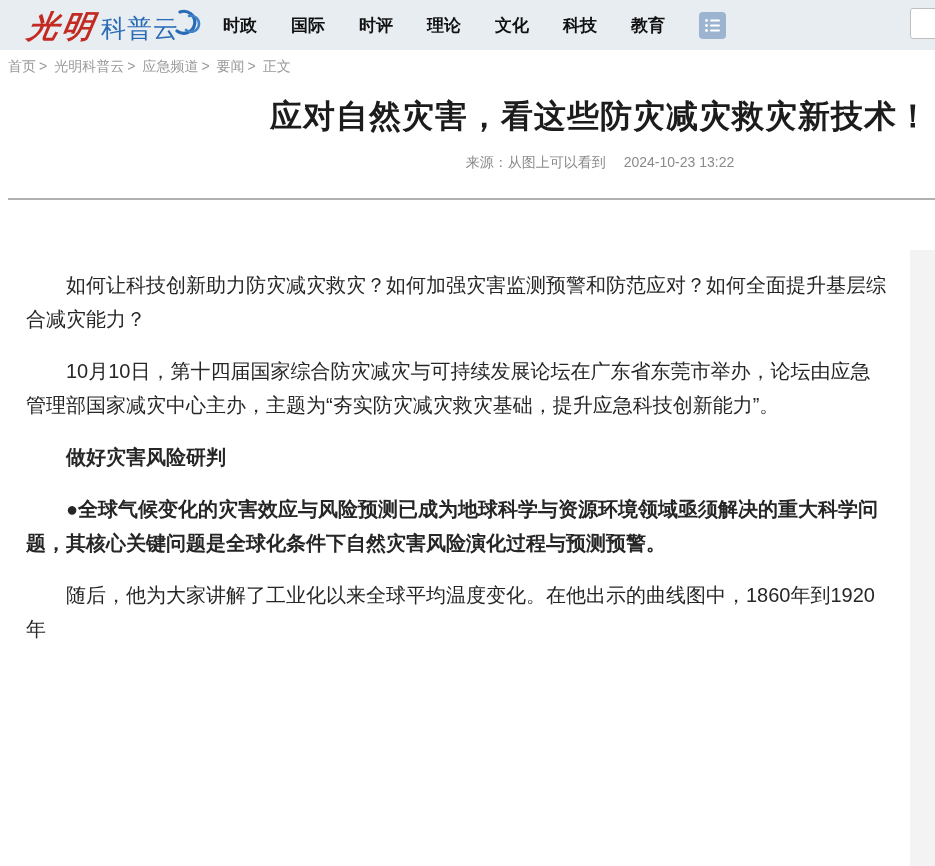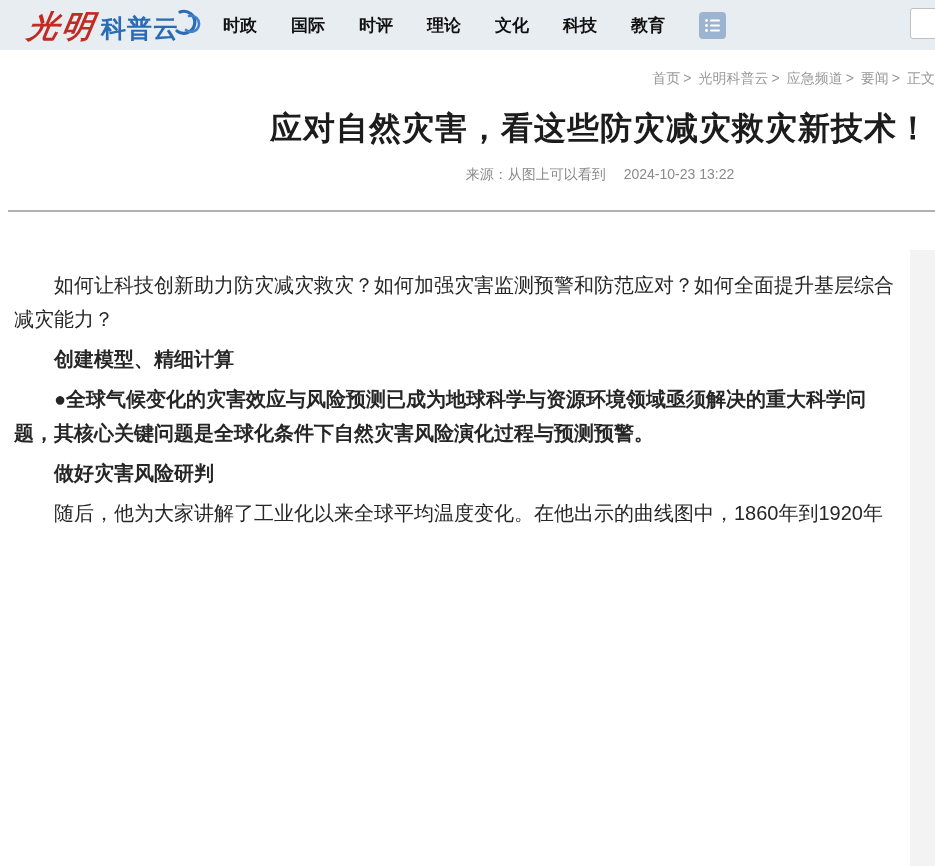--- a/index.html
+++ b/index.html
@@ -12,42 +12,42 @@
     width:935px;height:866px;overflow:hidden;background:#fff;position:relative;
     font-family:"Liberation Sans","DejaVu Sans",sans-serif;
   }
   
   .header{height:50px;background:var(--header-bg);display:flex;align-items:center;position:relative;}
   .logo{margin-left:28px;display:flex;align-items:flex-end;text-decoration:none;cursor:pointer;}
   .logo-red{
     font-family:"Liberation Serif","DejaVu Serif",serif;font-style:italic;font-weight:bold;
     font-size:31px;line-height:30px;color:var(--logo-red);letter-spacing:3px;transform:skewX(-10deg);
   }
-  .logo-blue{font-weight:700;font-size:25px;line-height:28px;color:var(--logo-blue);margin-left:5px;letter-spacing:1px;}
+  .logo-blue{font-weight:400;font-size:25px;line-height:28px;color:var(--logo-blue);margin-left:5px;letter-spacing:1px;}
   .logo-swoosh{margin-left:-4px;margin-bottom:1px;}
   .nav{display:flex;margin-left:22px;gap:34px;}
   .nav-item{font-size:17px;font-weight:600;color:#111;text-decoration:none;cursor:pointer;white-space:nowrap;font-family:Liberation Serif, serif;}
   .menu-btn{
     margin-left:34px;width:27px;height:27px;background:var(--menu-icon-bg);
     border-radius:4px;display:flex;align-items:center;justify-content:center;cursor:pointer;border:none;padding:0;
   }
   .search-stub{position:absolute;left:910px;top:8px;width:90px;height:29px;background:#fff;border:1px solid #bfbfbf;border-radius:3px;}
   
-  .breadcrumb{margin:20px 0 0 8px;font-size:14px;color:var(--breadcrumb-text);text-align:right;}
+  .breadcrumb{margin:8px 0 0 8px;font-size:14px;color:var(--breadcrumb-text);}
   .breadcrumb a{color:inherit;text-decoration:none;cursor:pointer;}
   .crumb-sep{margin:0 7px 0 3px;}
   
   .title-wrap{width:1200px;text-align:center;margin-top:20px;}
   .article-title{margin:0;font-size:32px;line-height:40px;color:var(--title-text);font-weight:bold;letter-spacing:1px;}
   .source-line{width:1200px;text-align:center;margin-top:18px;font-size:14px;color:var(--source-text);}
   .source-line .dt{margin-left:14px;}
   .divider{margin:26px 0 0 8px;width:927px;height:0;border-top:2px solid var(--divider);}
   
   .article{width:900px;margin-left:8px;padding-top:50px;font-size:20px;line-height:34px;color:var(--body-text);}
-  .article p{margin:6px;text-indent:2em;}
+  .article p{margin:18px;text-indent:2em;}
   .article p.bold{font-weight:bold;}
   
   .scroll-strip{position:absolute;left:910px;top:250px;width:25px;height:616px;background:var(--strip);}
 </style>
 </head>
 <body>
 
 <div class="header">
   <a class="logo">
     <span class="logo-red">光明</span>
@@ -89,19 +89,19 @@
   <h1 class="article-title">应对自然灾害，看这些防灾减灾救灾新技术！</h1>
 </div>
 <div class="source-line">
   <span>来源：从图上可以看到</span>
   <span class="dt">2024-10-23 13:22</span>
 </div>
 <div class="divider"></div>
 
 <div class="article">
     <p>如何让科技创新助力防灾减灾救灾？如何加强灾害监测预警和防范应对？如何全面提升基层综合减灾能力？</p>
-    <p class="bold">创建模型、精细计算</p>
+    <p>10月10日，第十四届国家综合防灾减灾与可持续发展论坛在广东省东莞市举办，论坛由应急管理部国家减灾中心主办，主题为“夯实防灾减灾救灾基础，提升应急科技创新能力”。</p>
+    <p class="bold">做好灾害风险研判</p>
     <p class="bold">●全球气候变化的灾害效应与风险预测已成为地球科学与资源环境领域亟须解决的重大科学问题，其核心关键问题是全球化条件下自然灾害风险演化过程与预测预警。</p>
-    <p class="bold">做好灾害风险研判</p>
     <p>随后，他为大家讲解了工业化以来全球平均温度变化。在他出示的曲线图中，1860年到1920年</p>
   </div>
 
 <div class="scroll-strip"></div>
 
 </body></html>

